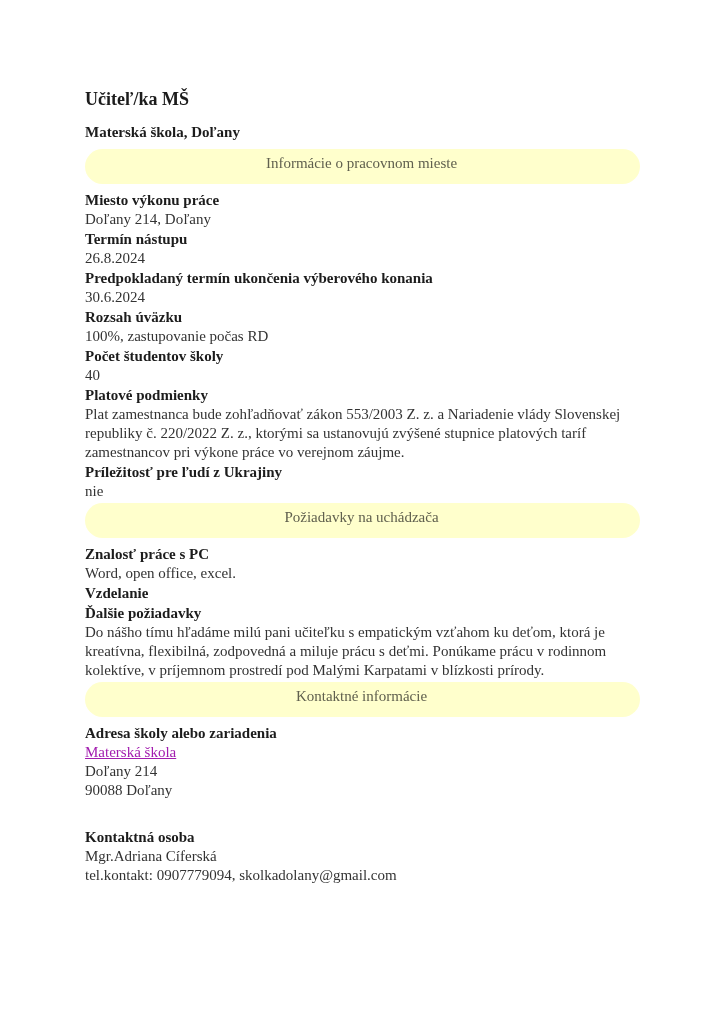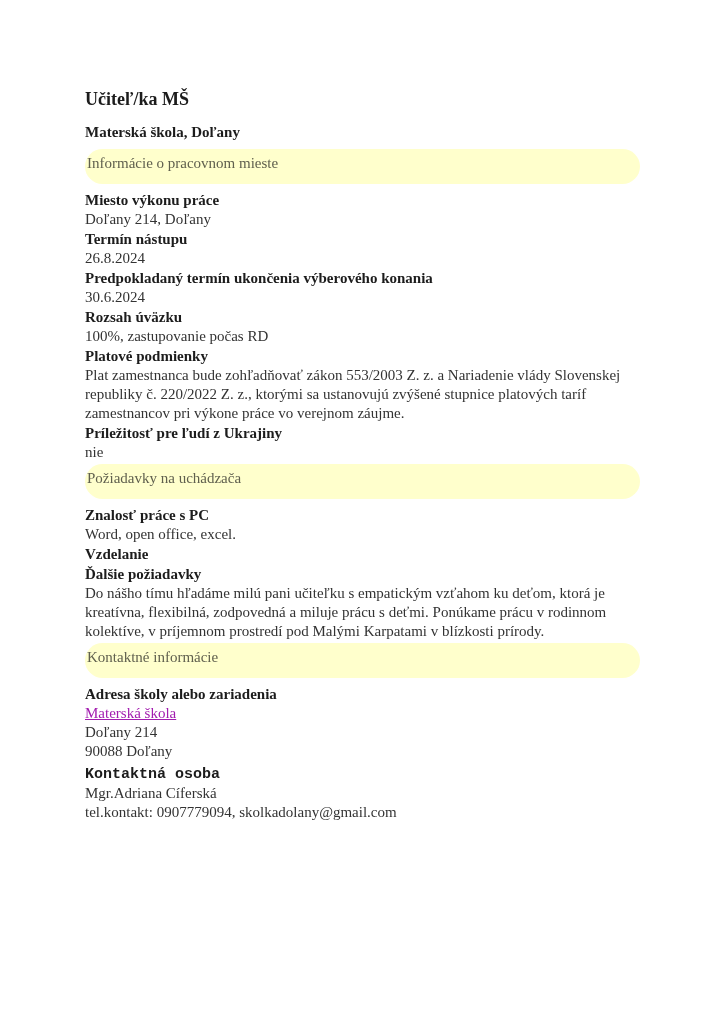--- a/index.html
+++ b/index.html
@@ -30,20 +30,21 @@
     color: #1c1c1c;
     margin: 0 0 8px 0;
   }
   .band {
     background: #ffffcc;
     color: #60604e;
     font-size: 15px;
     line-height: 18px;
     padding: 5px 4px 12px 2px;
     margin: 2px 0 7px 0;
+    text-align: center;
   }
   .flabel {
     font-size: 15px;
     font-weight: bold;
     color: #1c1c1c;
     line-height: 19px;
     margin: 1px 0 0 0;
   }
   .fvalue {
     font-size: 15px;
@@ -56,21 +57,21 @@
     color: #333333;
     line-height: 19px;
   }
   a.school-link {
     color: #a21caf;
     text-decoration: underline;
     font-size: 15px;
     line-height: 19px;
     display: inline-block;
   }
-  .person-label { margin-top: 4px; font-family: Liberation Mono, monospace; }
+  .person-label { margin-top: 28px; }
 </style>
 </head>
 <body>
 
 <div class="page">
   <div class="content">
 
     <h1 class="title">Učiteľ/ka MŠ</h1>
     <h2 class="employer">Materská škola, Doľany</h2>
 
@@ -87,20 +88,24 @@
         <div class="flabel">Termín nástupu</div>
         <div class="fvalue">26.8.2024</div>
       </div>
       <div>
         <div class="flabel">Predpokladaný termín ukončenia výberového konania</div>
         <div class="fvalue">30.6.2024</div>
       </div>
       <div>
         <div class="flabel">Rozsah úväzku</div>
         <div class="fvalue">100%, zastupovanie počas RD</div>
+      </div>
+      <div>
+        <div class="flabel">Počet študentov školy</div>
+        <div class="fvalue">40</div>
       </div>
       <div>
         <div class="flabel">Platové podmienky</div>
         <div class="fvalue">Plat zamestnanca bude zohľadňovať zákon 553/2003 Z. z. a Nariadenie vlády Slovenskej republiky č. 220/2022 Z. z., ktorými sa ustanovujú zvýšené stupnice platových taríf zamestnancov pri výkone práce vo verejnom záujme.</div>
       </div>
       <div>
         <div class="flabel">Príležitosť pre ľudí z Ukrajiny</div>
         <div class="fvalue">nie</div>
       </div>
     </div>

